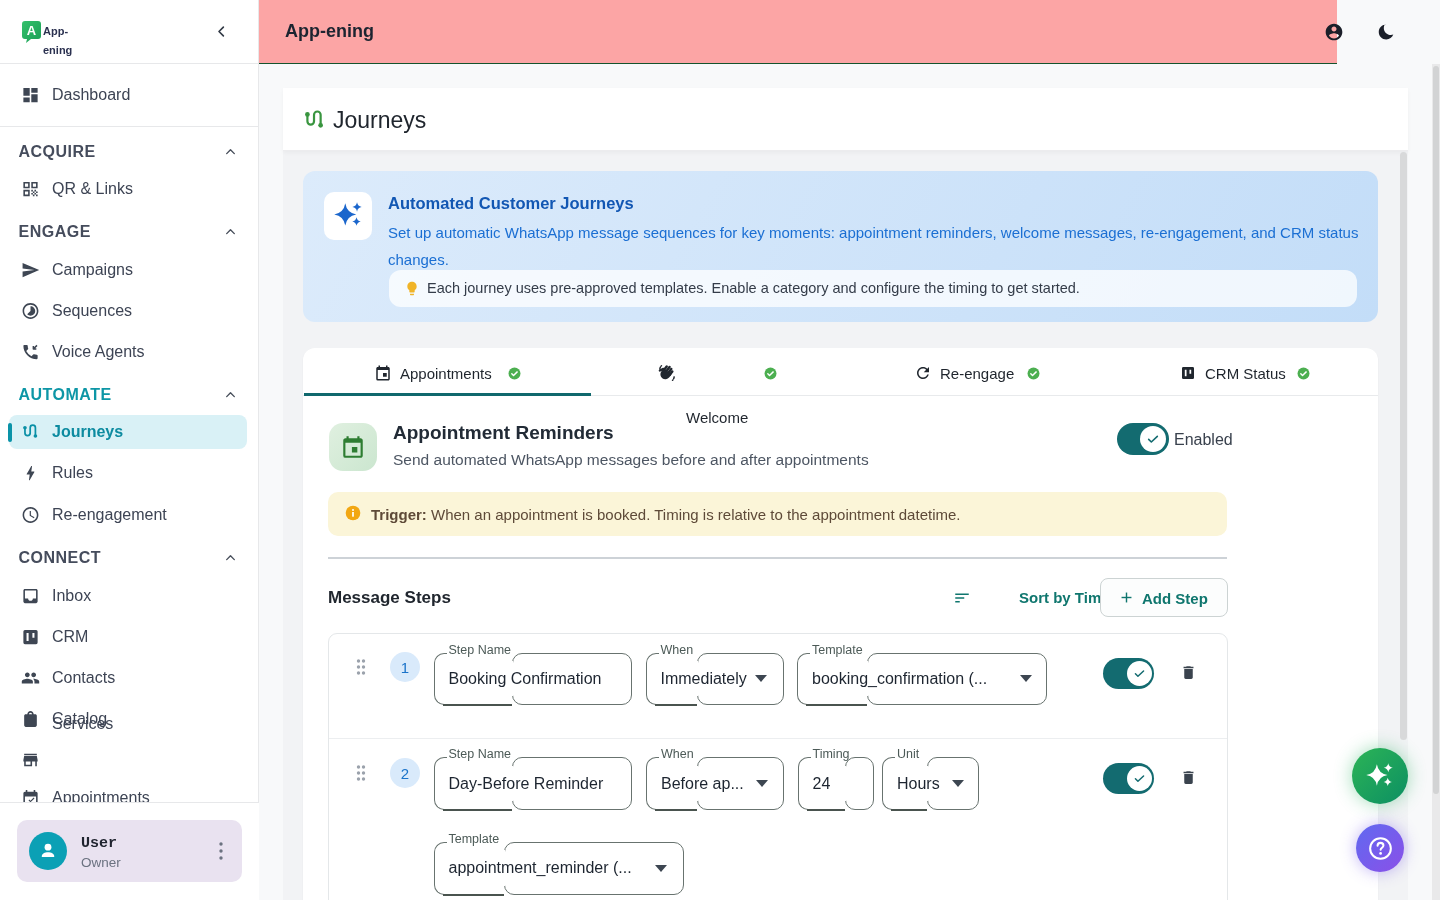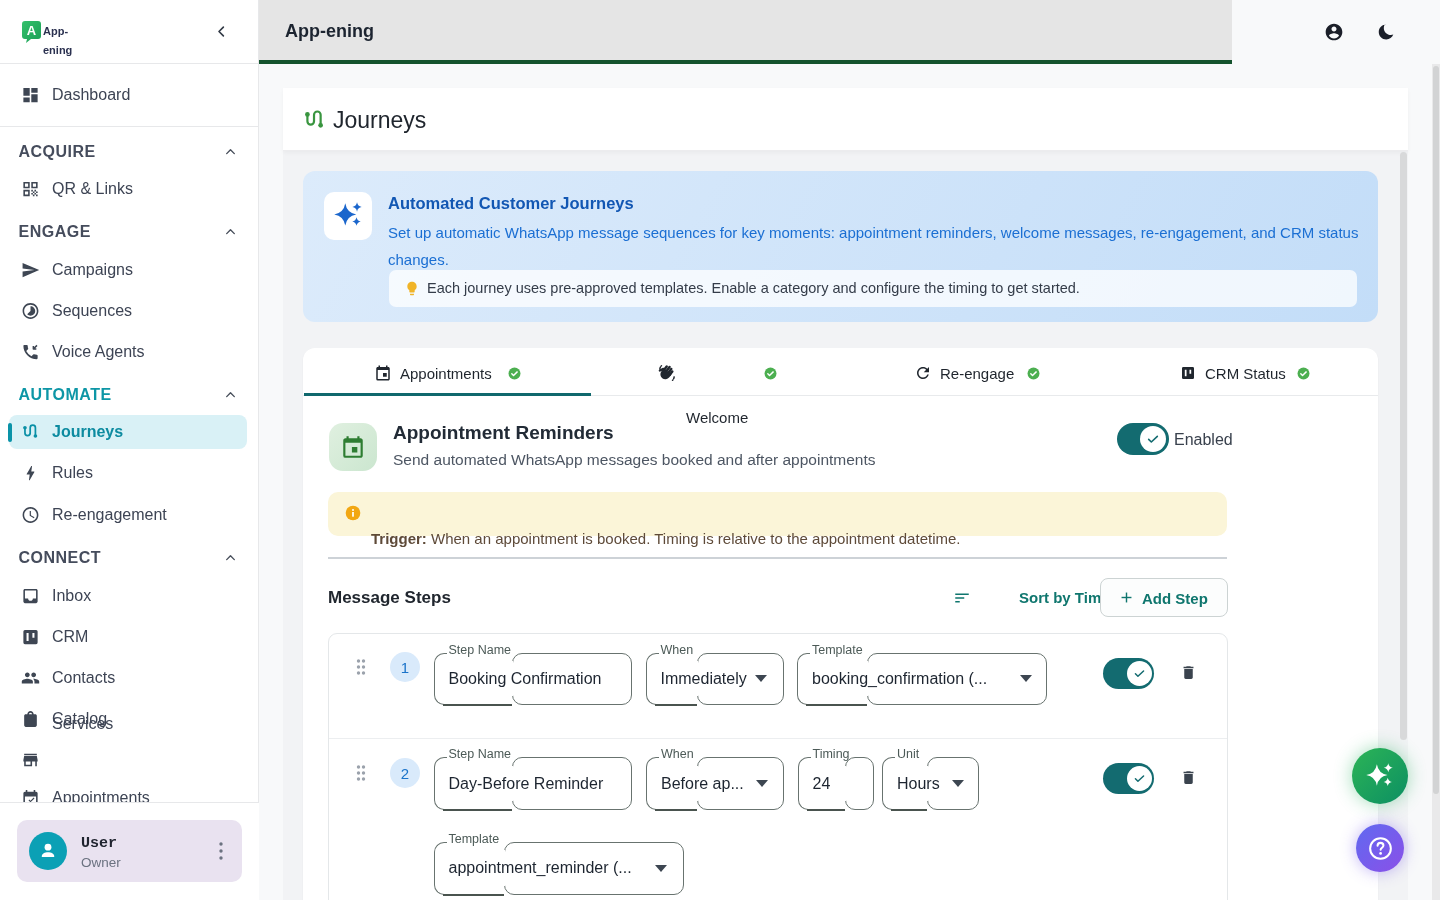--- a/index.html
+++ b/index.html
@@ -1,37 +1,37 @@
 <!DOCTYPE html>
 <html><head>
 <meta charset="utf-8">
 <style>
 * { margin:0; padding:0; box-sizing:border-box; }
 html,body { width:1440px; height:900px; overflow:hidden; font-family:"Liberation Sans",sans-serif; background:#f8f9fa; }
 .abs { position:absolute; }
 svg { display:block; }
 
-#topbar { position:absolute; left:0; top:0; width:1232px; height:64px; background:#e5e5e5; border-bottom:4px solid #14532d; z-index:30; }
+#topbar { position:absolute; left:0; top:0; width:1337px; height:64px; background:#fca5a5; border-bottom:1px solid #14532d; z-index:30; }
 #topbar .title { position:absolute; left:285px; top:21px; font-size:18px; font-weight:bold; color:#1c2430; }
 
 #sidebar { position:absolute; left:0; top:0; width:259px; height:900px; background:#fff; border-right:1px solid #e7e8ea; z-index:40; }
 .navlbl { position:absolute; left:52px; font-size:16px; color:#3d4454; white-space:nowrap; transform:translateY(-50%); }
 .navic  { position:absolute; left:21px; transform:translateY(-50%); }
 .seclbl { position:absolute; left:18.5px; font-size:16px; font-weight:bold; letter-spacing:0.5px; color:#454c5c; transform:translateY(-50%); }
 .chevup { position:absolute; left:224px; transform:translateY(-50%); }
 .sdiv { position:absolute; left:0; width:259px; height:1px; background:#e7e8ea; }
 
 #card { position:absolute; left:283px; top:88px; width:1125px; height:812px; background:#f2f3f5; z-index:10; }
 #cardhead { position:absolute; left:0; top:0; width:1125px; height:63px; background:#fff; border-bottom:1px solid #ececee; box-shadow:0 2px 4px rgba(0,0,0,0.04); }
 
 #banner { position:absolute; left:303px; top:171px; width:1075px; height:151px; border-radius:12px; background:linear-gradient(120deg,#dcebfb 0%,#c3ddf8 100%); z-index:11; }
 #banner .tile { position:absolute; left:21px; top:21px; width:48px; height:48px; background:#fff; border-radius:10px; }
 #banner h3 { position:absolute; left:85px; top:23px; font-size:16.5px; font-weight:bold; color:#1257b3; }
 #banner .b1 { position:absolute; left:85px; top:48px; width:975px; font-size:15px; line-height:27px; color:#1b6fd3; }
-#banner .tip { position:absolute; left:86px; top:99px; width:968px; height:37px; background:rgba(255,255,255,0.75); border-radius:7px; }
+#banner .tip { position:absolute; left:86px; top:99px; width:968px; height:37px; background:rgba(255,255,255,0.75); border-radius:12px; }
 #banner .tip span { position:absolute; left:38px; top:10px; font-size:14.5px; color:#343c49; }
 
 #tabscard { position:absolute; left:303px; top:348px; width:1075px; height:552px; background:#fff; border-radius:12px 12px 0 0; box-shadow:0 1px 2px rgba(0,0,0,0.05); z-index:11; }
 #tabbar { position:absolute; left:0; top:0; width:1075px; height:48px; border-bottom:1px solid #e8eaec; }
 .tabtxt { position:absolute; top:25px; transform:translateY(-50%); font-size:15px; font-weight:500; color:#1f252d; white-space:nowrap; }
 #uline { position:absolute; left:1px; top:44.8px; width:287px; height:3.4px; background:#10686d; }
 
 .fab { position:absolute; border-radius:50%; display:flex; align-items:center; justify-content:center; z-index:50; }
 
 #pg-track { position:absolute; left:1432px; top:64px; width:8px; height:836px; background:#e9e9ea; z-index:60; }
@@ -254,35 +254,35 @@
         <path d="M7 12.5l3.2 3.2L17 9" fill="none" stroke="#fff" stroke-width="2.6" stroke-linecap="round" stroke-linejoin="round"></path>
       </svg>
     <div id="uline"></div>
   </div>
     <div id="panel">
     <div class="abs" style="left:26px;top:75px;width:48px;height:48px;border-radius:14px;background:linear-gradient(135deg,#e0f0e0,#cbe6cf);"></div>
     <svg class="abs" style="left:37px;top:86px" width="26" height="26" viewBox="0 0 24 24" fill="#2e7d32">
         <path d="M19 4h-1V2h-2v2H8V2H6v2H5c-1.11 0-1.99.9-1.99 2L3 20a2 2 0 0 0 2 2h14c1.1 0 2-.9 2-2V6c0-1.1-.9-2-2-2zm0 16H5V8h14v12zm-8-8h5v5h-5v-5z"></path>
       </svg>
     <div class="abs" style="left:90px;top:74px;font-size:19px;font-weight:bold;color:#222b36;">Appointment Reminders</div>
-    <div class="abs" style="left:90px;top:103px;font-size:15.5px;color:#4d5663;">Send automated WhatsApp messages booked and after appointments</div>
+    <div class="abs" style="left:90px;top:103px;font-size:15.5px;color:#4d5663;">Send automated WhatsApp messages before and after appointments</div>
     <div class="abs" style="left:814px;top:75px;width:52px;height:32px;border-radius:16px;background:#136b70;"></div>
     <div class="abs" style="left:837px;top:78px;width:26px;height:26px;border-radius:50%;background:#fff;"></div>
     <svg class="abs" style="left:842px;top:83px" width="16" height="16" viewBox="0 0 24 24">
         <path d="M5.5 12.5l4 4L18.5 8" fill="none" stroke="#136b70" stroke-width="2.4" stroke-linecap="round" stroke-linejoin="round"></path>
       </svg>
     <div class="abs" style="left:871px;top:83px;font-size:16px;color:#39414d;">Enabled</div>
 
     <div class="abs" style="left:25px;top:144px;width:899px;height:44px;background:#fbf5d8;border-radius:10px;"></div>
     <svg class="abs" style="left:42px;top:157px" width="16" height="16" viewBox="0 0 24 24">
         <circle cx="12" cy="12" r="11" fill="#f2a712"></circle>
         <rect x="10.7" y="10.5" width="2.6" height="7" fill="#fff"></rect>
         <rect x="10.7" y="6.2" width="2.6" height="2.6" fill="#fff"></rect>
       </svg>
-    <div class="abs" style="left:68px;top:158px;font-size:15px;color:#5e4a38;margin-top:24px;"><b>Trigger:</b> When an appointment is booked. Timing is relative to the appointment datetime.</div>
+    <div class="abs" style="left:68px;top:158px;font-size:15px;color:#5e4a38;"><b>Trigger:</b> When an appointment is booked. Timing is relative to the appointment datetime.</div>
 
     <div class="abs" style="left:25px;top:209px;width:899px;height:1.5px;background:#cdd2d7;"></div>
 
     <div class="abs" style="left:25px;top:240px;font-size:17px;font-weight:bold;color:#20262e;">Message Steps</div>
     <svg class="abs" style="left:650px;top:241px" width="18" height="18" viewBox="0 0 24 24" fill="#0f766e">
         <path d="M3 6h18v2H3zM3 11h12v2H3zM3 16h6v2H3z"></path>
       </svg>
     <div class="abs" style="left:676px;top:241px;font-size:15px;font-weight:bold;color:#0f766e;margin-left:40px;">Sort by Timing</div>
     <div class="abs" style="left:797px;top:230px;width:128px;height:39px;border:1px solid #ccd3d3;border-radius:8px;background:#fcfdfd;"></div>
     <svg class="abs" style="left:815px;top:241px" width="17" height="17" viewBox="0 0 24 24" fill="#0f766e">

